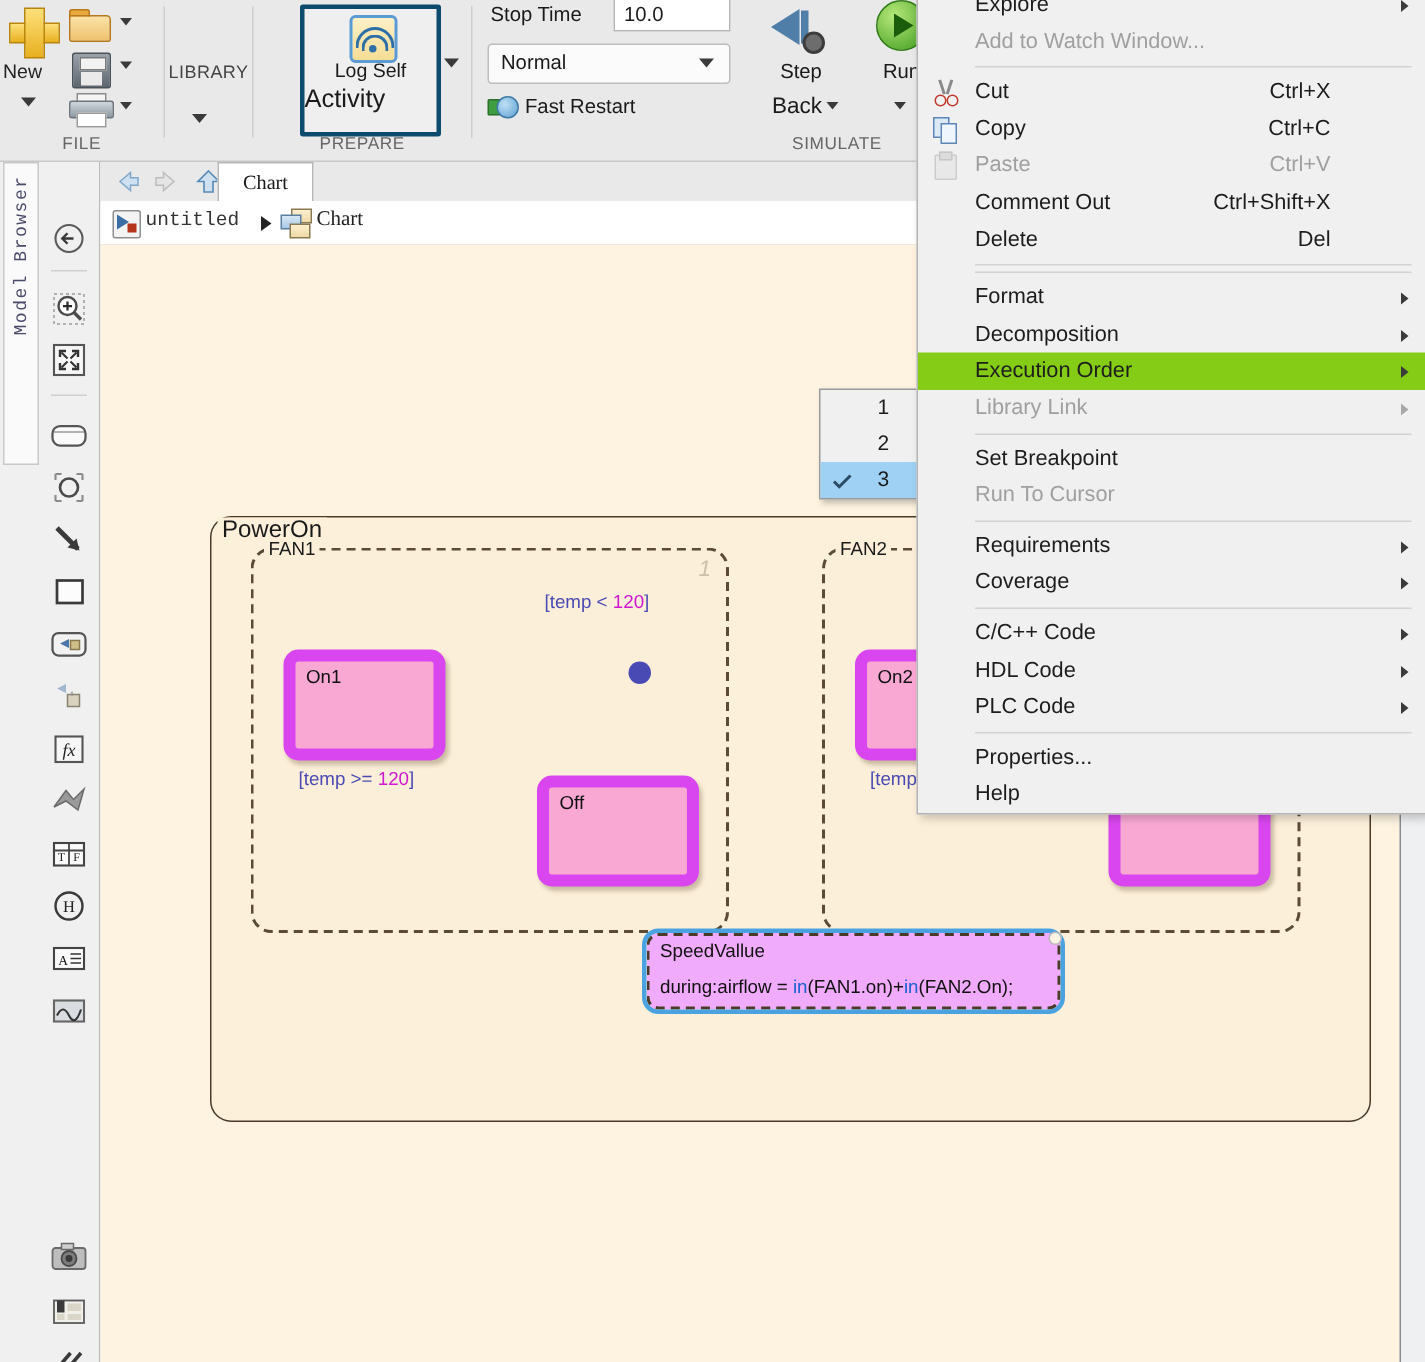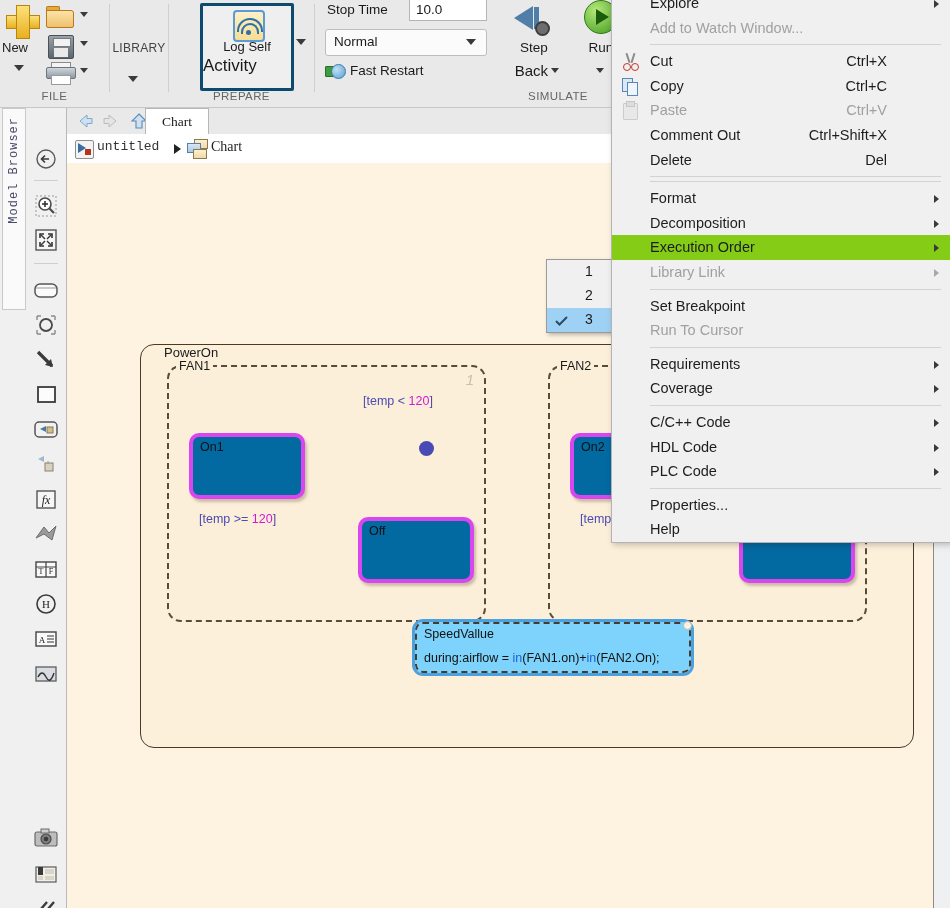--- a/index.html
+++ b/index.html
@@ -118,44 +118,44 @@
   #bc-icon2 .b2{position:absolute;left:0;top:4px;width:12px;height:8px;background:linear-gradient(#d7e7f5,#a9c9e6);border:1px solid #5b7fa0;}
   #bc-icon2 .b3{position:absolute;left:6px;top:10px;width:12px;height:8px;background:linear-gradient(#fdf0d0,#efd9a6);border:1px solid #8a7a52;}
   #bc-txt2{position:absolute;left:144px;top:5px;font-family:"Liberation Serif","DejaVu Serif",serif;font-size:14px;color:#222;}
 
   #canvas{position:absolute;left:0;top:55px;width:866px;height:811px;background:#fdf3e0;overflow:hidden;}
   #canvas-vscroll{position:absolute;left:866px;top:55px;width:17px;height:811px;background:#eff0f1;border-left:1px solid #8b8b8b;}
 
   
   #poweron{position:absolute;left:73px;top:181px;width:772px;height:402px;
            border:1.5px solid #4a3a28;border-radius:14px;background:#fdf0db;}
-  #poweron-lbl{position:absolute;left:78px;top:182px;font-size:13px;color:#1a1a1a;background:#fdf0db;padding:0 3px;margin-left:16px;}
+  #poweron-lbl{position:absolute;left:78px;top:182px;font-size:16px;color:#1a1a1a;background:#fdf0db;padding:0 3px;}
 
   .parallel{position:absolute;border:2px dashed #5a4a36;border-radius:14px;background:#fcefd9;}
   #fan1{left:100px;top:202px;width:315px;height:253px;}
   #fan2{left:481px;top:202px;width:315px;height:253px;}
   .parallel-lbl{position:absolute;font-size:12.5px;color:#1a1a1a;background:#fcefd9;padding:0 3px;}
   .parallel-num{position:absolute;right:10px;top:4px;font-size:15px;font-style:italic;color:#cbbfa9;}
 
-  .sbox{position:absolute;border:4px solid #d946ef;border-radius:10px;background:#0369a1;
-        box-shadow:2px 3px 3px rgba(90,70,40,.30);padding-left:16px;}
+  .sbox{position:absolute;border:8px solid #d946ef;border-radius:10px;background:#f9a8d4;
+        box-shadow:2px 3px 3px rgba(90,70,40,.30);}
   .sbox-lbl{position:absolute;left:7px;top:3px;font-size:12.5px;color:#111;}
 
   #s-on1{left:122px;top:270px;width:92px;height:58px;}
   #s-off1{left:291px;top:354px;width:92px;height:58px;}
   #s-on2{left:503px;top:270px;width:92px;height:58px;}
   #s-off2{left:672px;top:354px;width:92px;height:58px;}
 
   .guard{position:absolute;font-size:12.5px;color:#4b4bb3;white-space:nowrap;}
   .guard .num{color:#d11ad1;}
 
   .initdot{position:absolute;width:15px;height:15px;border-radius:50%;background:#4a4ab5;}
 
-  #speedbox{position:absolute;left:348px;top:459px;width:272px;height:47px;
-            border:2px dashed #4a3a28;border-radius:8px;background:#7dd3fc;
+  #speedbox{position:absolute;left:364px;top:459px;width:272px;height:47px;
+            border:2px dashed #4a3a28;border-radius:8px;background:#f0abfc;
             outline:3px solid #4aa3e0;outline-offset:0px;}
   #speedbox .title{position:absolute;left:7px;top:3px;font-size:12.5px;color:#111;}
   #speedbox .body{position:absolute;left:7px;top:27px;font-size:12.5px;color:#111;white-space:nowrap;}
   #speedbox .body .kw{color:#1b61d1;}
   #speedbox .handle{position:absolute;right:-3px;top:-3px;width:7px;height:7px;border-radius:50%;background:#fdf4e5;border:1px solid #b9b9b9;}
 
   
   #submenu{position:absolute;left:546px;top:259px;width:72px;height:72px;background:#f0f0f0;border:1px solid #9a9a9a;
            box-shadow:2px 2px 4px rgba(0,0,0,.25);z-index:40;}
   .sm-item{position:absolute;left:0;width:72px;height:24px;}

